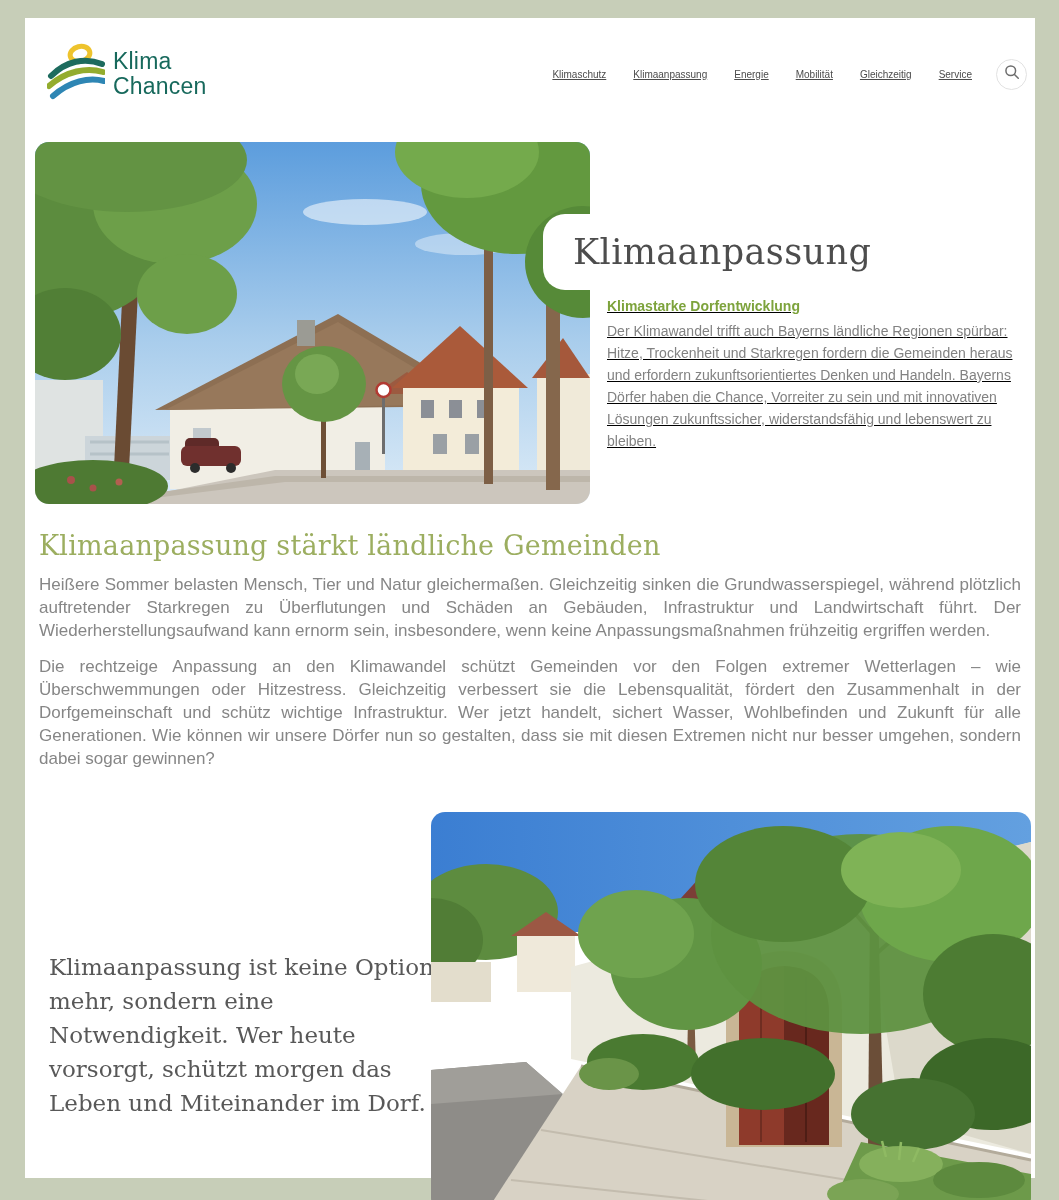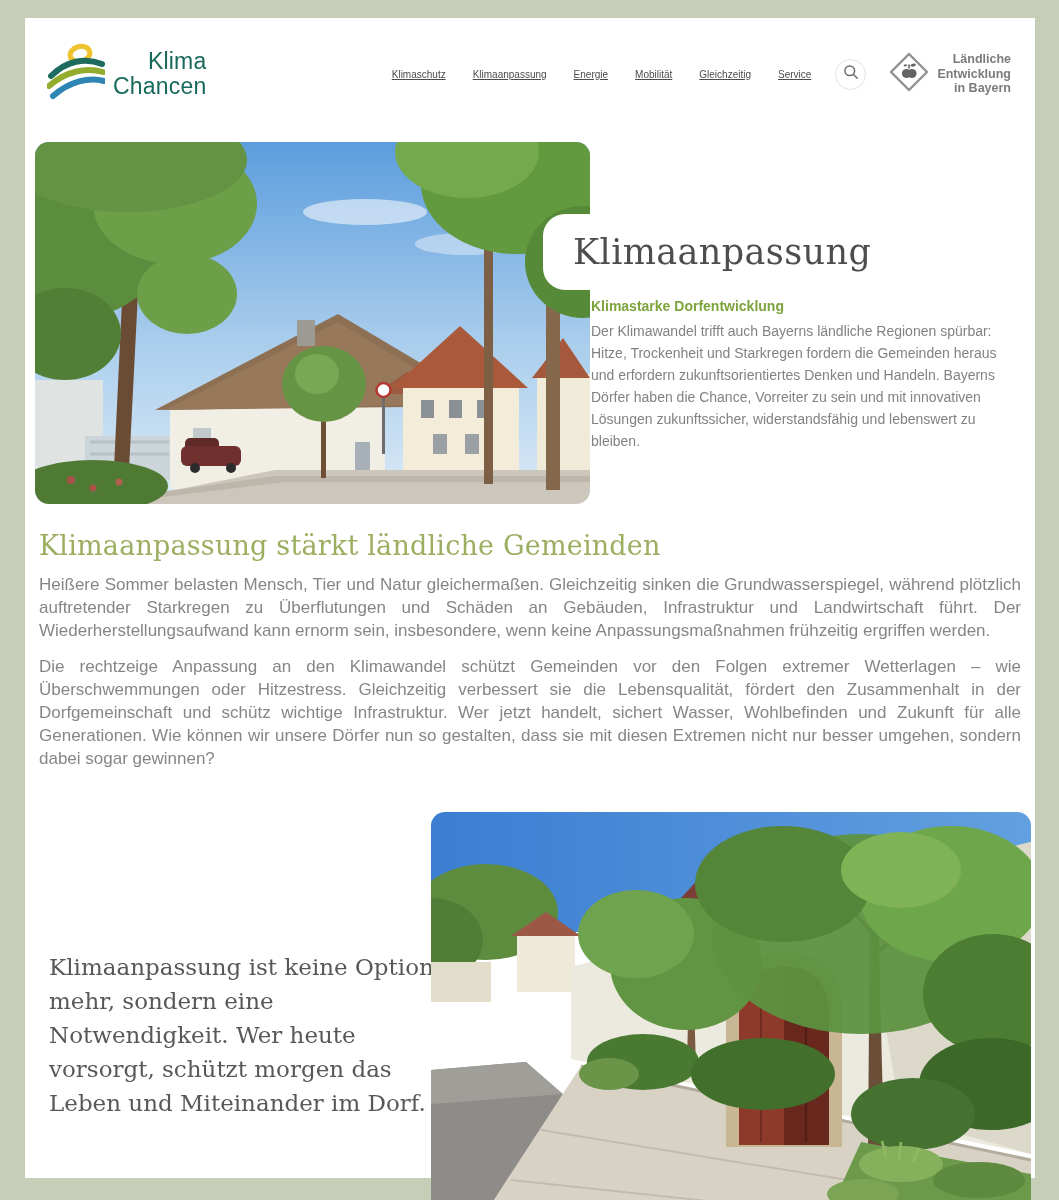--- a/index.html
+++ b/index.html
@@ -8,21 +8,21 @@
     background:#c7ceb8;
     font-family:"Liberation Sans","DejaVu Sans",sans-serif;
     position:relative; overflow:hidden;
   }
   .page {
     position:absolute; left:25px; top:18px; width:1010px; height:1160px;
     background:#ffffff;
   }
 
   
-  .header { display:flex; align-items:center; height:112px; padding:0 24px 0 22px;text-align:right; }
+  .header { display:flex; align-items:center; height:112px; padding:0 8px 0 22px; }
   .logo { display:flex; align-items:center; gap:8px; cursor:pointer; }
   .logo-text { color:#17695c; font-size:23px; line-height:25px; font-weight:500; letter-spacing:.2px; }
   .nav { margin-left:auto; display:flex; align-items:center; gap:27px; }
   .nav-item { font-size:10px; color:#4c4c4c; font-weight:500; cursor:pointer; white-space:nowrap;text-decoration:underline; }
   .search-btn {
     margin-left:24px; width:31px; height:31px; border-radius:50%;
     border:1px solid #e2e2e2; display:flex; align-items:center; justify-content:center;
     cursor:pointer; background:#fff;
   }
   .partner { margin-left:22px; display:flex; align-items:center; gap:7px; cursor:pointer; }
@@ -37,21 +37,21 @@
   .hero-photo svg { display:block; width:100%; height:100%; }
   .hero-card {
     position:absolute; left:508px; top:72px; right:0; height:76px;
     background:#fff; border-radius:22px 0 0 22px;
     display:flex; align-items:center; padding-left:30px;
   }
   .hero-title {
     font-family:"DejaVu Serif","Liberation Serif",serif;
     font-size:35px; font-weight:400; color:#4d4d4d; letter-spacing:.4px;
   }
-  .hero-intro { position:absolute; left:556px; top:156px; width:422px; }
+  .hero-intro { position:absolute; left:572px; top:156px; width:422px;text-decoration:underline; }
   .hero-intro-heading { font-size:14px; font-weight:bold; color:#7da33c; margin-bottom:6px; }
   .hero-intro-text { font-size:14px; line-height:22px; color:#828282; }
 
   
   .article { margin:26px 14px 0 14px; }
   .section-heading {
     font-family:"DejaVu Serif","Liberation Serif",serif;
     font-size:27px; font-weight:400; color:#9cae60; margin-bottom:12px; letter-spacing:.2px;
   }
   .body-par {
@@ -104,37 +104,20 @@
 
     <div class="search-btn">
       <span>
         <svg width="20" height="20" viewBox="0 0 24 24">
           <circle cx="10.5" cy="10.5" r="5.8" fill="none" stroke="#6d6d6d" stroke-width="1.8"></circle>
           <line x1="15" y1="15" x2="19.5" y2="19.5" stroke="#6d6d6d" stroke-width="1.8" stroke-linecap="round"></line>
         </svg>
       </span>
     </div>
 
-    <div class="partner">
-      <span>
-        <svg width="42" height="42" viewBox="0 0 42 42">
-          <path d="M21 3 L39 21 L21 39 L3 21 Z" fill="#ffffff" stroke="#909090" stroke-width="2.4" stroke-linejoin="round"></path>
-          <circle cx="18.5" cy="22.5" r="4.6" fill="#636363"></circle>
-          <circle cx="24" cy="22.5" r="4.6" fill="#636363"></circle>
-          <path d="M21 17.5 L21 13.5" stroke="#636363" stroke-width="1.6"></path>
-          <path d="M22 14.5 Q26 11 28 14 Q25 17 22 14.5 Z" fill="#636363"></path>
-          <path d="M19.5 14 Q16.5 12 15.5 14.8 Q18 16.3 19.5 14 Z" fill="#636363"></path>
-        </svg>
-      </span>
-      <span class="partner-text">
-        <span>Ländliche</span><br>
-        <span>Entwicklung</span><br>
-        <span>in Bayern</span>
-      </span>
-    </div>
   </div>
 
   <div class="hero">
 
     <div class="hero-photo" aria-label="Dorfstraße mit Bäumen, weißen Häusern und Ziegeldächern bei Sonnenschein">
       <svg viewBox="0 0 555 362" preserveAspectRatio="none">
         <defs>
           <linearGradient id="sky1" x1="0" y1="0" x2="0" y2="1">
             <stop offset="0" stop-color="#5c9ddd"></stop>
               <stop offset=".55" stop-color="#a9cdec"></stop>

